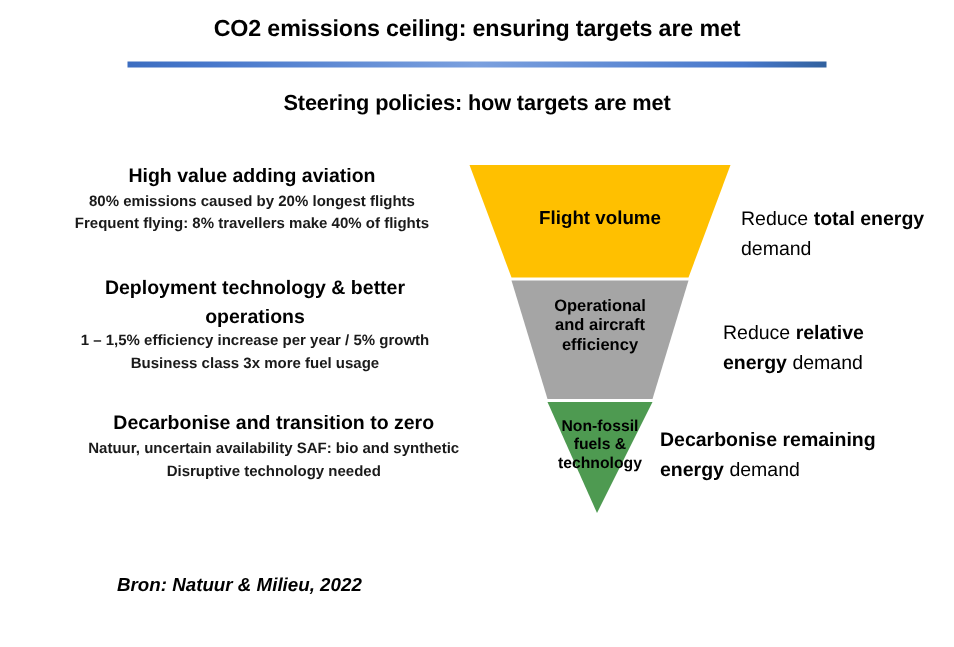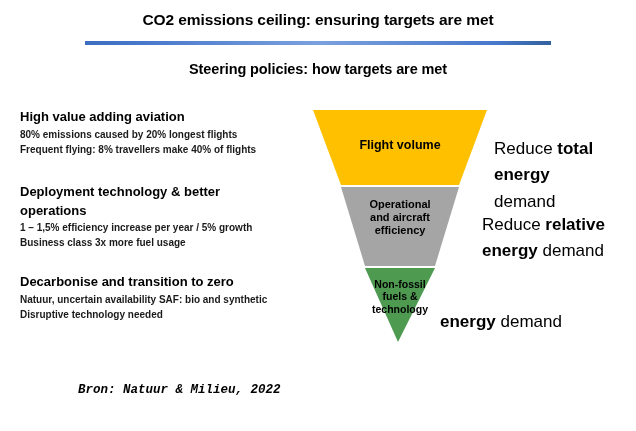--- a/index.html
+++ b/index.html
@@ -89,21 +89,21 @@
     left: 350px;
     top: 278px;
     width: 100px;
     font-size: 10.5px;
     text-align: center;
   }
 
   
   .left-block {
     position: absolute;
-    text-align: left;
+    text-align: center;
     color: #000000;
   }
   .left-block .head {
     font-size: 13px;
     font-weight: bold;
     line-height: 1.35;
     margin-bottom: 1px;
   }
   .left-block .sub {
     font-size: 10px;
@@ -113,39 +113,38 @@
   }
 
   #block-1 { left: 20px; top: 108px; width: 296px; }
   #block-2 { left: 20px; top: 183px; width: 300px; }
   #block-3 { left: 20px; top: 273px; width: 325px; }
 
   
   .right-block {
     position: absolute;
     text-align: left;
-    font-size: 17px;
+    font-size: 13px;
     line-height: 1.55;
     color: #000000;
   }
   #right-1 { left: 494px; top: 136px; width: 140px; }
   #right-2 { left: 466px; top: 212px; width: 168px; margin-left: 16px; }
   #right-3 { left: 440px; top: 283px; width: 196px; }
   .right-block b { font-weight: bold; }
 
   
   #source {
     position: absolute;
     left: 78px;
     top: 383px;
     font-size: 12.5px;
     font-style: italic;
     font-weight: bold;
     color: #000000;
-    font-family: Liberation Mono, monospace;
   }
 </style>
 </head>
 <body>
 
 <div id="slide">
 
   <div id="title">CO2 emissions ceiling: ensuring targets are met</div>
 
   <div id="divider"></div>
@@ -195,19 +194,19 @@
     <span>Reduce </span><b>total energy</b><br>
     <span>demand</span>
   </div>
 
   <div class="right-block" id="right-2">
     <span>Reduce </span><b>relative</b><br>
     <b>energy</b><span> demand</span>
   </div>
 
   <div class="right-block" id="right-3">
-    <br>
+    <b>Decarbonise remaining</b><br>
     <b>energy</b><span> demand</span>
   </div>
 
   <div id="source">Bron: Natuur &amp; Milieu, 2022</div>
 
 </div>
 
 </body></html>

